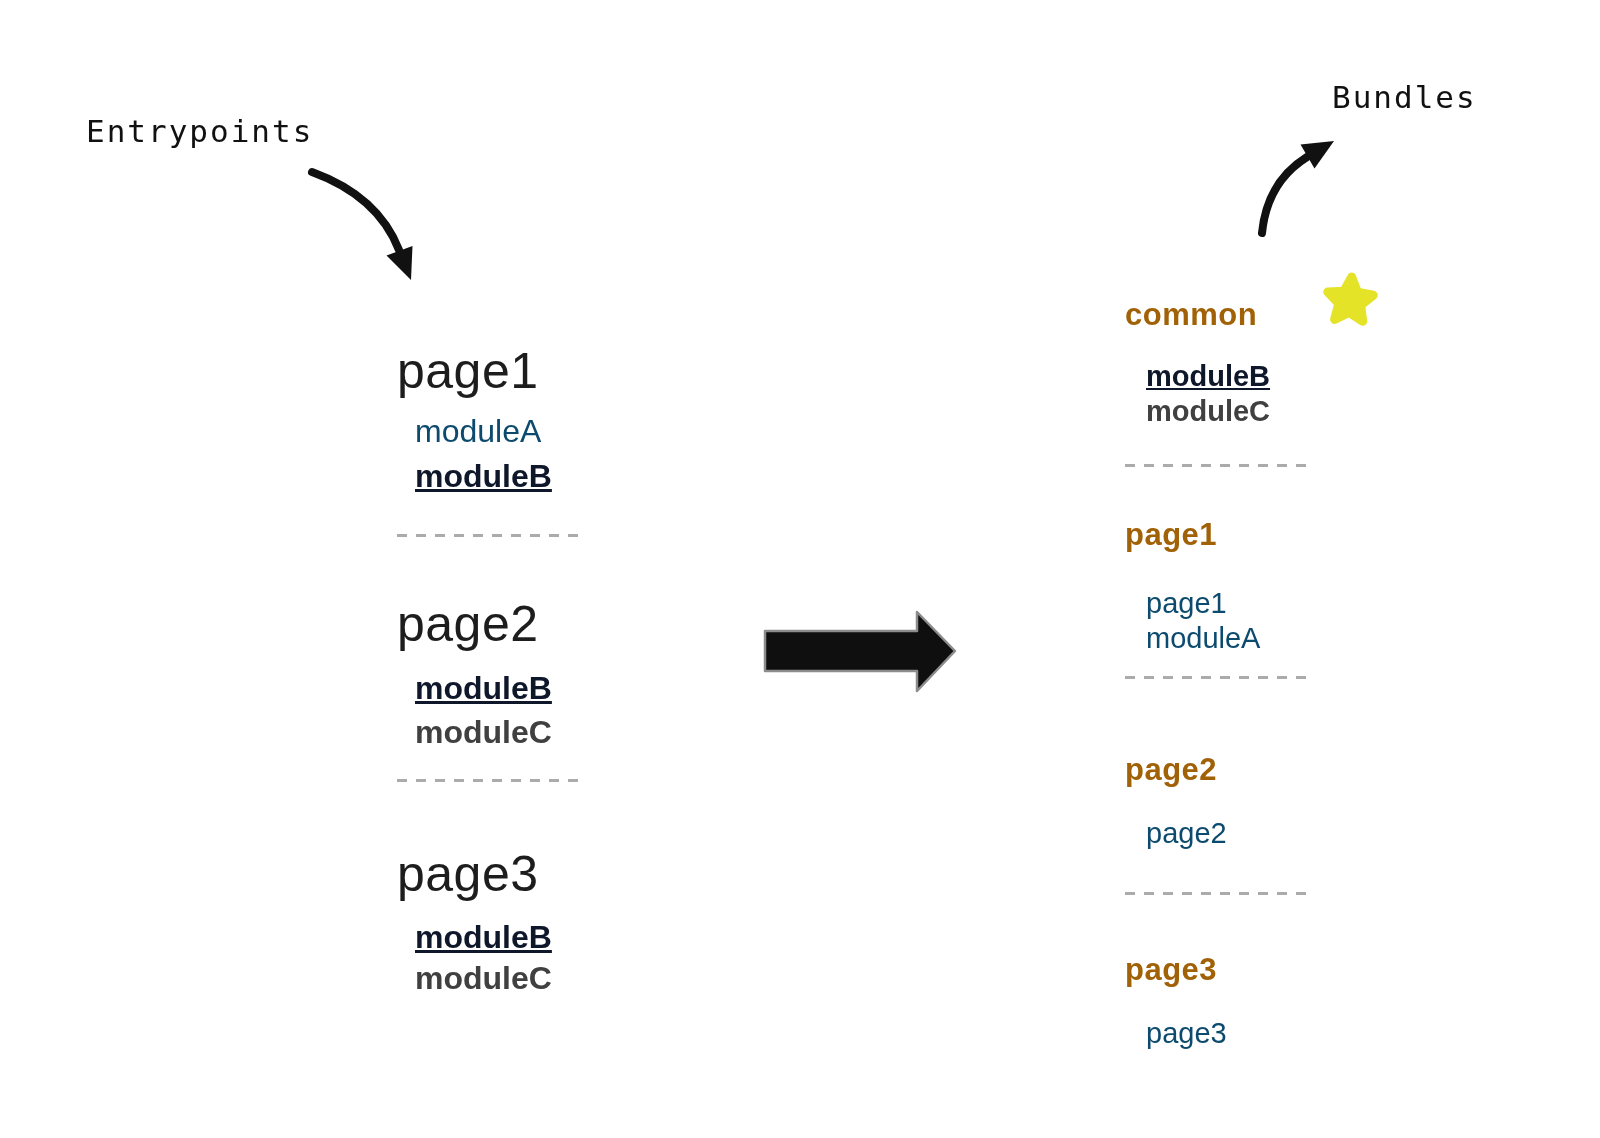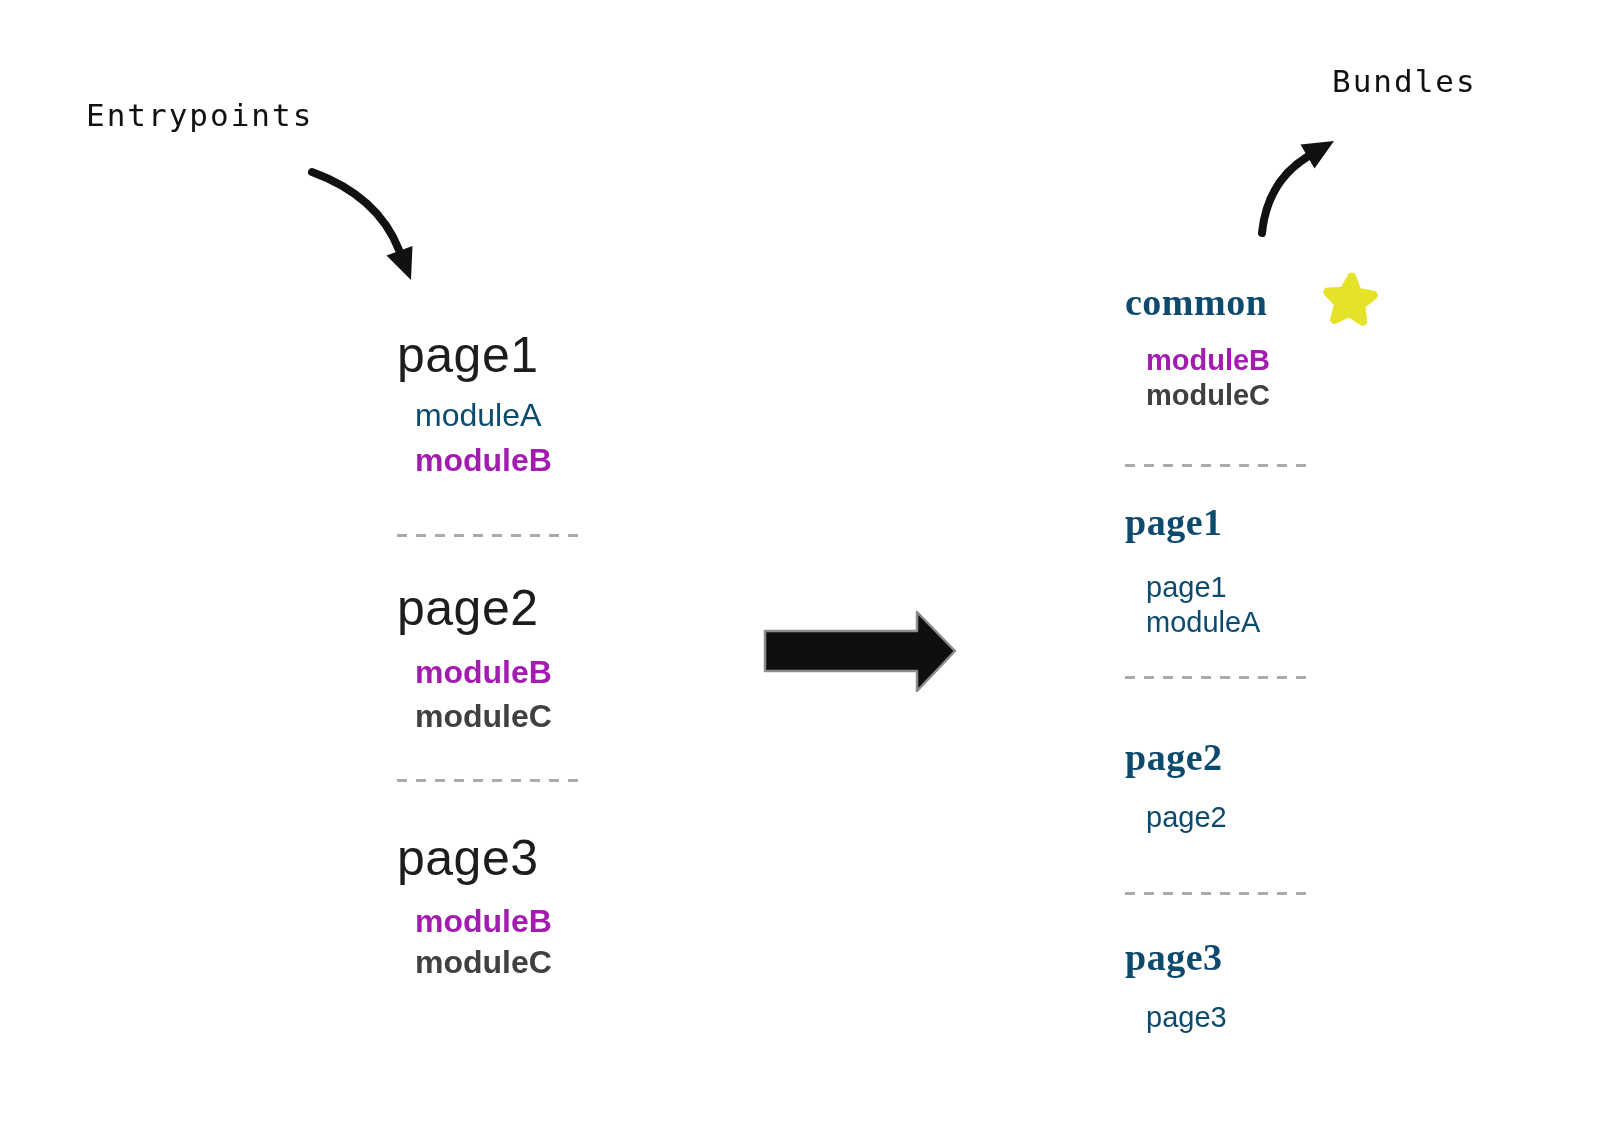--- a/index.html
+++ b/index.html
@@ -2,30 +2,30 @@
 <html><head>
 <meta charset="utf-8">
 <style>
   html,body{margin:0;padding:0;}
   body{
     width:1600px;height:1138px;position:relative;overflow:hidden;
     background:#ffffff;
     font-family:"Liberation Sans", sans-serif;
     color:#1d1d1d;
   }
-  .abs{position:absolute;white-space:nowrap;line-height:1;}
+  .abs{position:absolute;white-space:nowrap;line-height:1;margin-top:16px;}
   .mono{
     font-family:"DejaVu Sans Mono","Liberation Mono",monospace;
     font-size:31px;letter-spacing:2px;color:#111111;
   }
   .col-heading-left{font-size:50px;font-weight:400;color:#1d1d1d;letter-spacing:0.5px;}
-  .col-heading-right{font-size:38px;font-weight:700;color:#0c4a6e;letter-spacing:0.5px;font-family:Liberation Serif, serif;}
+  .col-heading-right{font-size:31px;font-weight:700;color:#a16207;letter-spacing:0.5px;}
   .module-left{font-size:32px;}
   .module-right{font-size:29px;}
-  .green{color:#a21caf;font-weight:700;}
+  .green{color:#0f172a;font-weight:700;text-decoration:underline;}
   .red{color:#404040;font-weight:700;}
   .black{color:#0c4a6e;}
   .dash{
     position:absolute;height:3px;
     background:repeating-linear-gradient(90deg,#ababab 0 10px,transparent 10px 19px);
   }
   svg.overlay{position:absolute;left:0;top:0;pointer-events:none;}
 </style>
 </head>
 <body>

